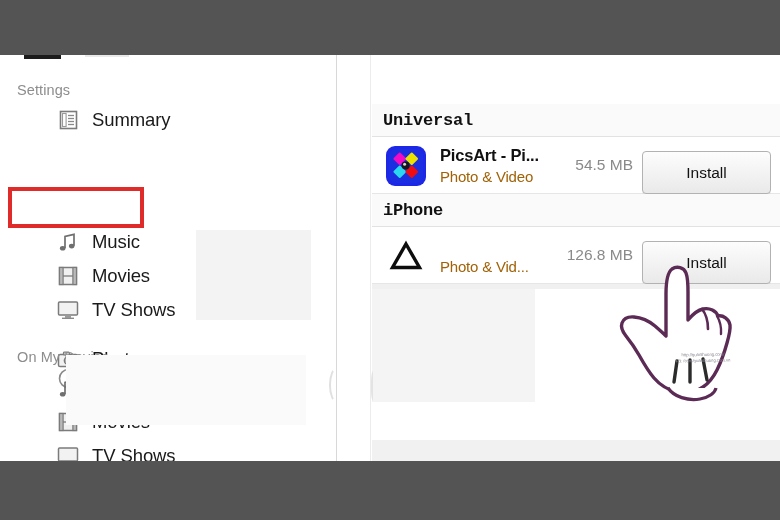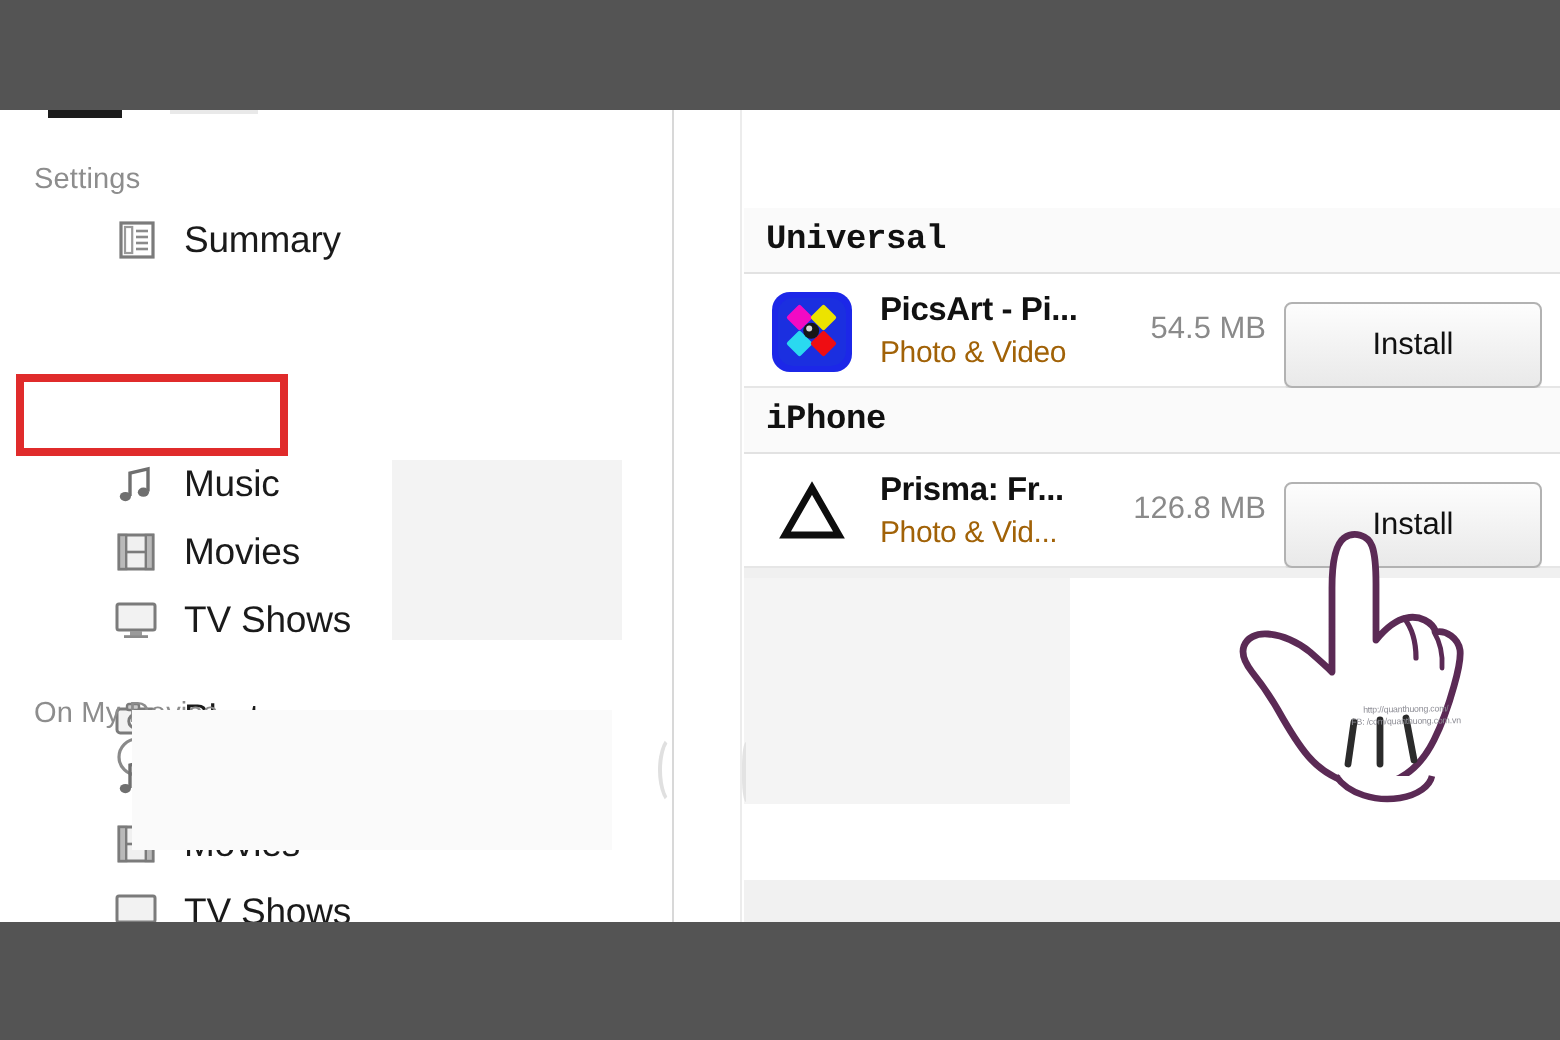--- a/index.html
+++ b/index.html
@@ -327,21 +327,20 @@
         <span>iPhone</span>
       </div>
 
       <div class="approw" style="top:172px">
         <span class="appicon">
           <svg width="40" height="40" viewBox="0 0 40 40">
             <rect x="0" y="0" width="40" height="40" rx="8" fill="#ffffff"></rect>
             <path d="M20 8 L33.5 31.5 L6.5 31.5 Z" fill="none" stroke="#0d0d0d" stroke-width="3.4" stroke-linejoin="miter"></path>
           </svg>
         </span>
-        <div class="app-name">Prisma: Fr...</div>
         <div class="app-cat">Photo &amp; Vid...</div>
         <div class="app-size" style="left:169px">126.8 MB</div>
         <div class="install" style="left:270px">Install</div>
       </div>
 
       <div class="shade" style="left:0;top:229px;width:163px;height:118px;"></div>
       <div class="shade" style="left:0;top:229px;width:408px;height:5px;background:#f0f0f0;"></div>
       <div class="shade" style="left:0;top:385px;width:408px;height:21px;background:#f1f1f1;"></div>
     </div>
 

